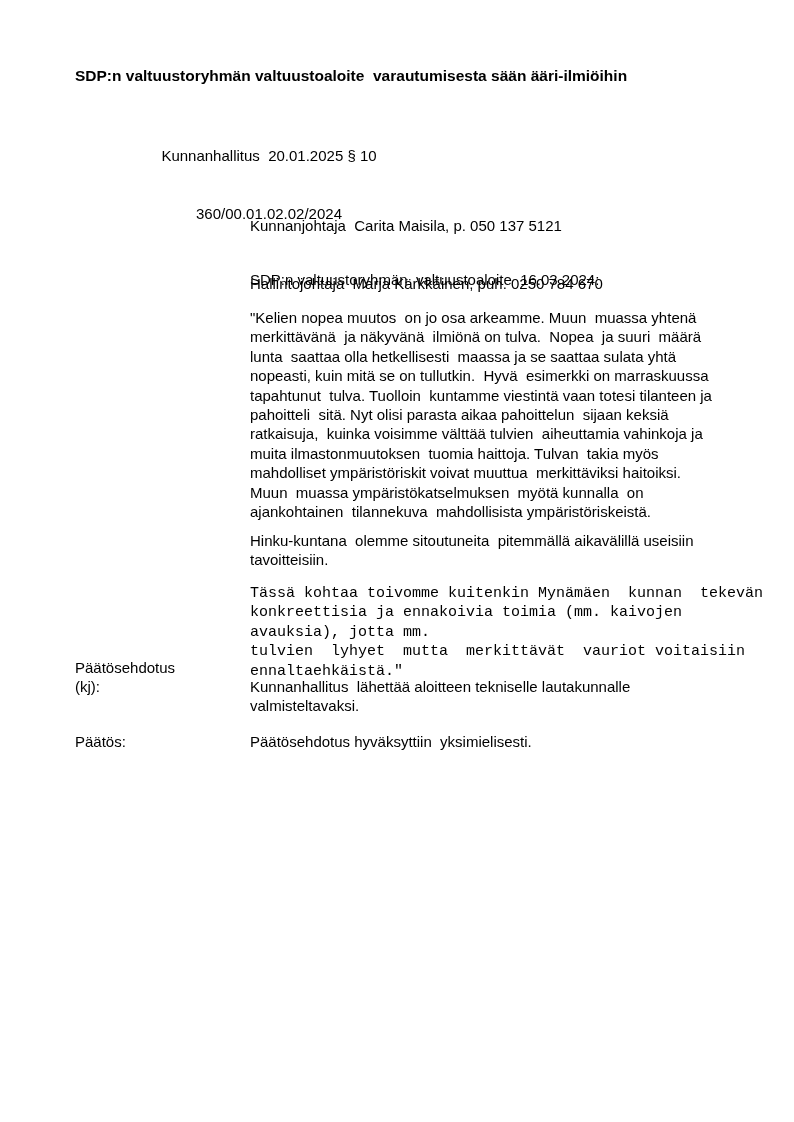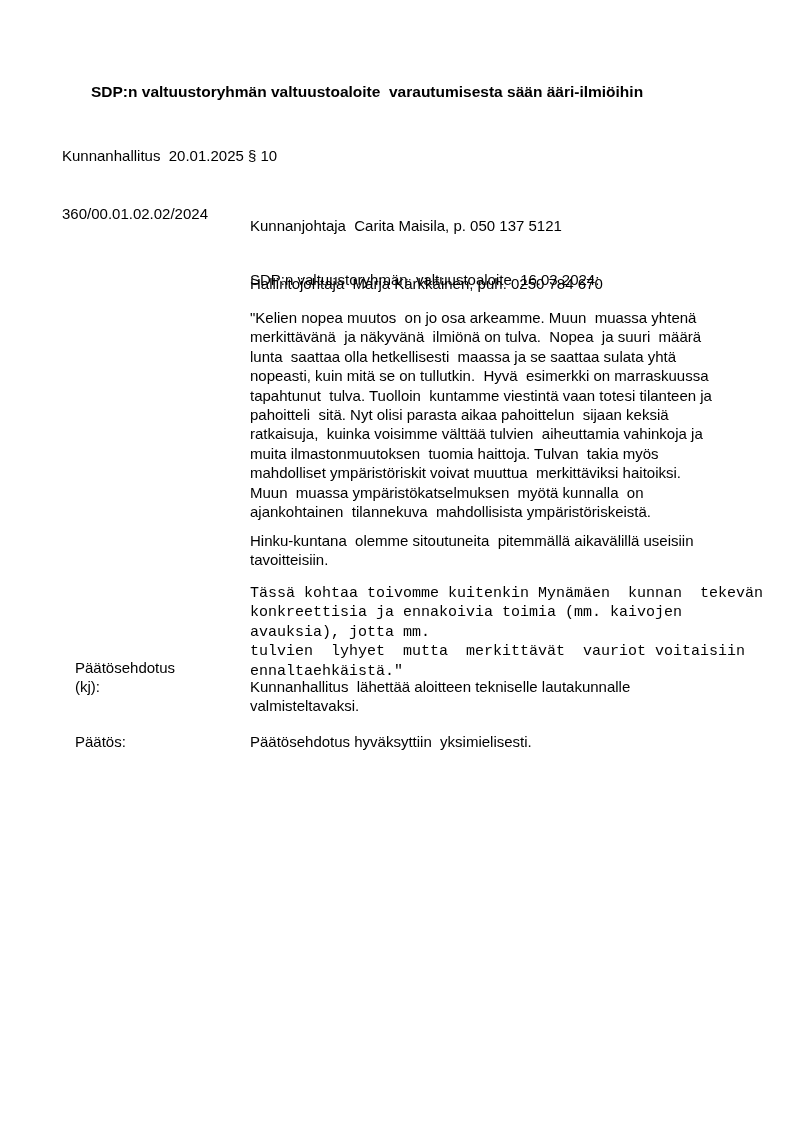--- a/index.html
+++ b/index.html
@@ -21,26 +21,27 @@
     .abs {
       position: absolute;
       white-space: pre-wrap;
     }
     .title {
       left: 75px;
       top: 66px;
       width: 680px;
       font-weight: bold;
       font-size: 15.5px;
-      margin: 16px;
+      margin: 0;
     }
     .meta {
-      left: 62px;
+      left: 69px;
       top: 107px;
       width: 400px;
+      text-align: center;
     }
     .preparers {
       left: 250px;
       top: 177px;
       width: 520px;
     }
     .initiative-heading {
       left: 250px;
       top: 270px;
       width: 520px;

